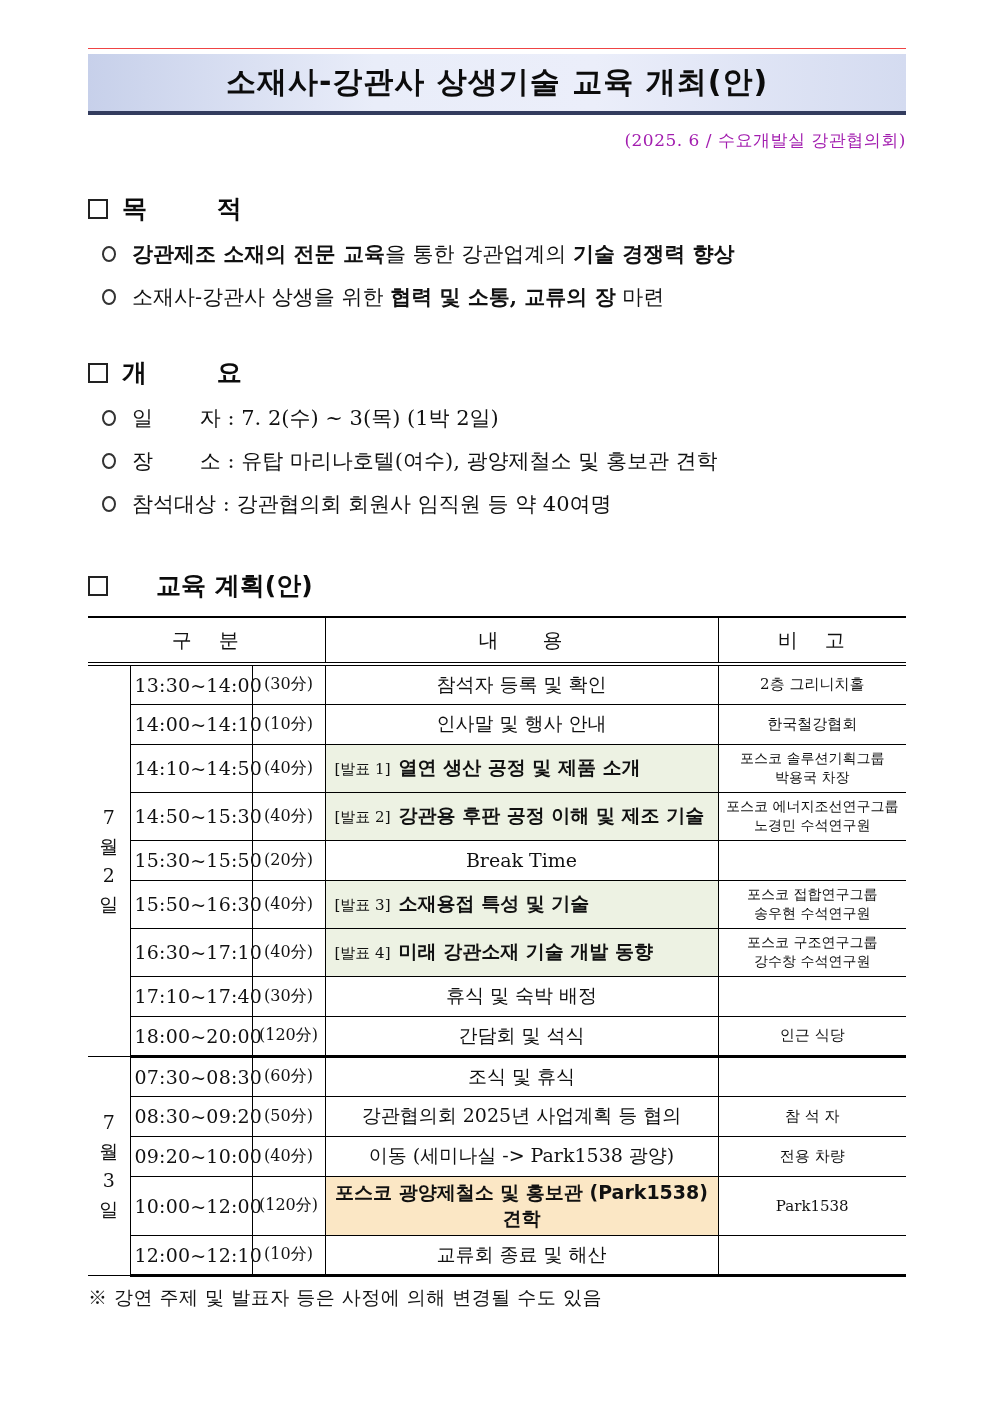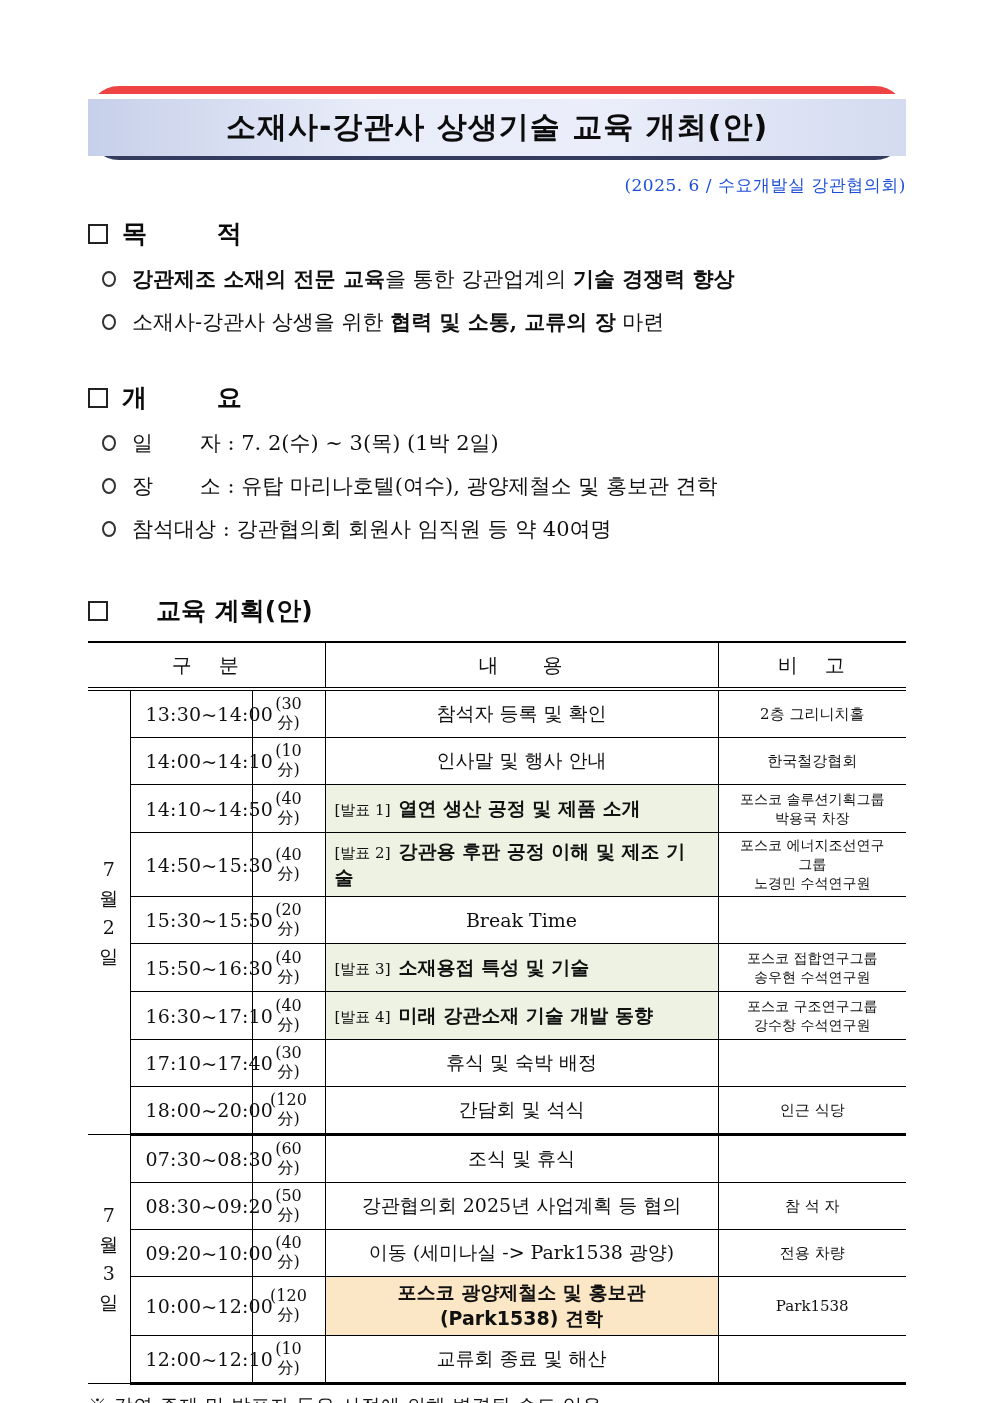--- a/index.html
+++ b/index.html
@@ -5,45 +5,44 @@
   html,body{margin:0;padding:0;}
   body{
     width:992px;height:1403px;background:#ffffff;color:#111;
     font-family:"DejaVu Serif","Liberation Serif",serif;
     position:relative;overflow:hidden;
   }
   .content{position:absolute;left:88px;top:0;width:818px;}
 
   
   .banner{
-    margin-top:86px;
-    border-top:8px solid #ef4444;
+    margin-top:48px;
+    border-top:1px solid #ef4444;
     border-bottom:4px solid #333c5e;
-    border-radius:31px;
   }
   .banner-gap{height:5px;background:#ffffff;}
   .banner-fill{
     height:57px;
     background:linear-gradient(90deg,#c7d0ea 0%,#e9edf9 35%,#ebeefa 62%,#d4dbf0 100%);
     display:flex;align-items:center;justify-content:center;
   }
   .banner-title{
     font-family:"DejaVu Sans","Liberation Sans",sans-serif;
     font-weight:bold;font-size:30px;letter-spacing:1px;color:#0c0c0c;
   }
   .doc-meta{
-    text-align:right;font-size:17px;margin-top:14px;color:#1d4ed8;
+    text-align:right;font-size:17px;margin-top:14px;color:#a21caf;
     letter-spacing:0.5px;
   }
 
   
   .sect{display:flex;align-items:center;gap:14px;
     font-family:"DejaVu Sans","Liberation Sans",sans-serif;
     font-weight:bold;font-size:25px;color:#0c0c0c;}
-  .sect.purpose{margin-top:20px;}
+  .sect.purpose{margin-top:40px;}
   .sect.overview{margin-top:44px;}
   .sect.plan{margin-top:50px;margin-bottom:14px;gap:48px;}
   .sq{display:inline-block;width:16px;height:16px;border:2px solid #222;background:#fff;flex:0 0 auto;}
 
   
   .bullets{margin-top:14px;}
   .b-line{display:flex;align-items:baseline;margin:0 0 13px 14px;font-size:21px;line-height:30px;}
   .circ{display:inline-block;width:10px;height:12px;border:2px solid #333;border-radius:50%;
         flex:0 0 auto;margin-right:16px;position:relative;top:1px;}
   .b-line .bold{font-weight:bold;}
@@ -54,21 +53,21 @@
   table.sched{border-collapse:collapse;width:818px;table-layout:fixed;}
   .sched col.c0{width:42px;} .sched col.c1{width:122px;} .sched col.c2{width:73px;}
   .sched col.c3{width:393px;} .sched col.c4{width:188px;}
   .sched th{
     border-top:2px solid #000;border-bottom:4px double #000;
     font-weight:normal;font-size:20px;height:42px;letter-spacing:2px;
   }
   .sched th.h-gubun{border-right:1px solid #000;}
   .sched th.h-naeyong{border-right:1px solid #000;}
   .sched td{border:1px solid #000;text-align:center;vertical-align:middle;
-    font-size:19px;padding:3px 15px;height:40px;box-sizing:border-box;}
+    font-size:19px;padding:3px 4px;height:40px;box-sizing:border-box;}
   .sched td.c-day{border-left:none;font-size:19px;line-height:29px;padding:2px 0;}
   .sched td.c-note{border-right:none;}
   .sched tr.day-end td{border-bottom:3px solid #000;}
   .sched tr.tbl-end td{border-bottom:3px solid #000;}
   .sched td.c-time{letter-spacing:0.2px;}
   .sched td.c-dur{font-size:16px;}
   .sched td.c-content.left{text-align:left;padding-left:9px;margin-left:18px;}
   .sched td.c-content .prefix{font-size:15px;margin-right:8px;}
   .sched td.c-content .main-bold{
     font-family:"DejaVu Sans","Liberation Sans",sans-serif;

